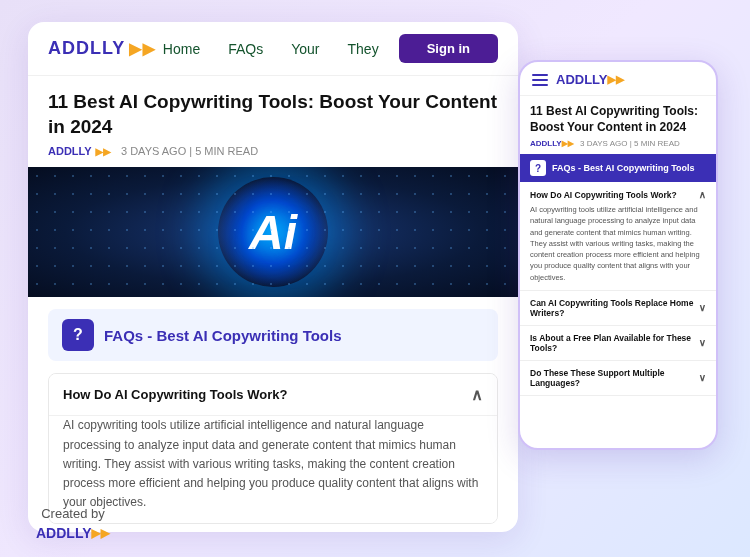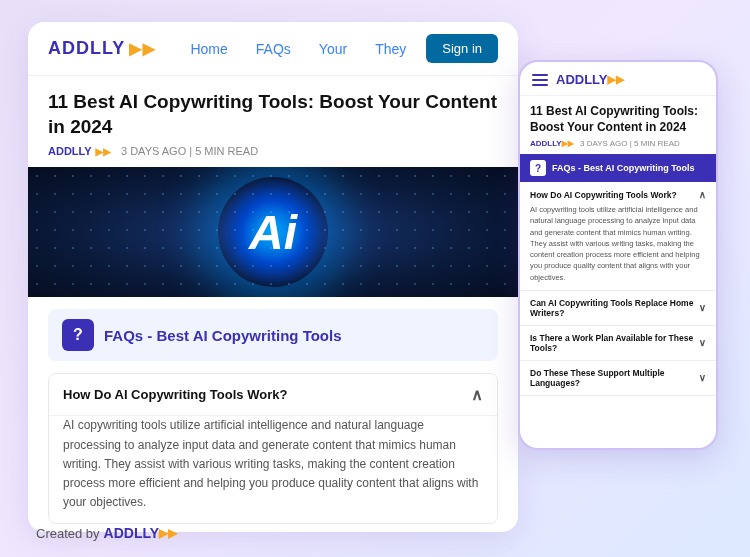--- a/index.html
+++ b/index.html
@@ -49,35 +49,35 @@
       font-size: 16px;
       margin-left: 2px;
     }
 
     .nav-links {
       display: flex;
       gap: 28px;
       margin-left: auto;
       margin-right: 20px;
       font-size: 14px;
-      color: #3b82f6;
+      color: #14532d;
     }
 
     .nav-links span {
       cursor: pointer;
     }
 
     .signin-btn {
-      background: #0369a1;
+      background: #4c1d95;
       color: #fff;
       border: none;
       border-radius: 6px;
-      padding: 7px 16px;
+      padding: 7px 28px;
       font-size: 13px;
-      font-weight: 400;
+      font-weight: 700;
       cursor: pointer;
     }
 
     .article-title {
       font-size: 19px;
       font-weight: 800;
       color: #111;
       padding: 14px 20px 6px;
       line-height: 1.3;
     }
@@ -328,22 +328,23 @@
 
     .mobile-faq-chevron { font-size: 10px; color: #555; }
 
     .footer {
       position: absolute;
       bottom: 16px;
       left: 36px;
       font-size: 13px;
       color: #555;
       display: flex;
-      align-items: flex-end;
+      align-items: center;
       gap: 4px;
+      flex-direction: column;
     }
 
     .footer-brand {
       font-weight: 900;
       color: #3b2fb5;
       font-size: 14px;
       display: flex;
       align-items: center;
     }
 
@@ -441,21 +442,21 @@
 
   <div class="mobile-faq-item">
     <div class="mobile-faq-question">
       <span>Can AI Copywriting Tools Replace Home Writers?</span>
       <span class="mobile-faq-chevron">∨</span>
     </div>
   </div>
 
   <div class="mobile-faq-item">
     <div class="mobile-faq-question">
-      <span>Is There a Work Plan Available for These Tools?</span>
+      <span>Is About a Free Plan Available for These Tools?</span>
       <span class="mobile-faq-chevron">∨</span>
     </div>
   </div>
 
   <div class="mobile-faq-item">
     <div class="mobile-faq-question">
       <span>Do These These Support Multiple Languages?</span>
       <span class="mobile-faq-chevron">∨</span>
     </div>
   </div>

